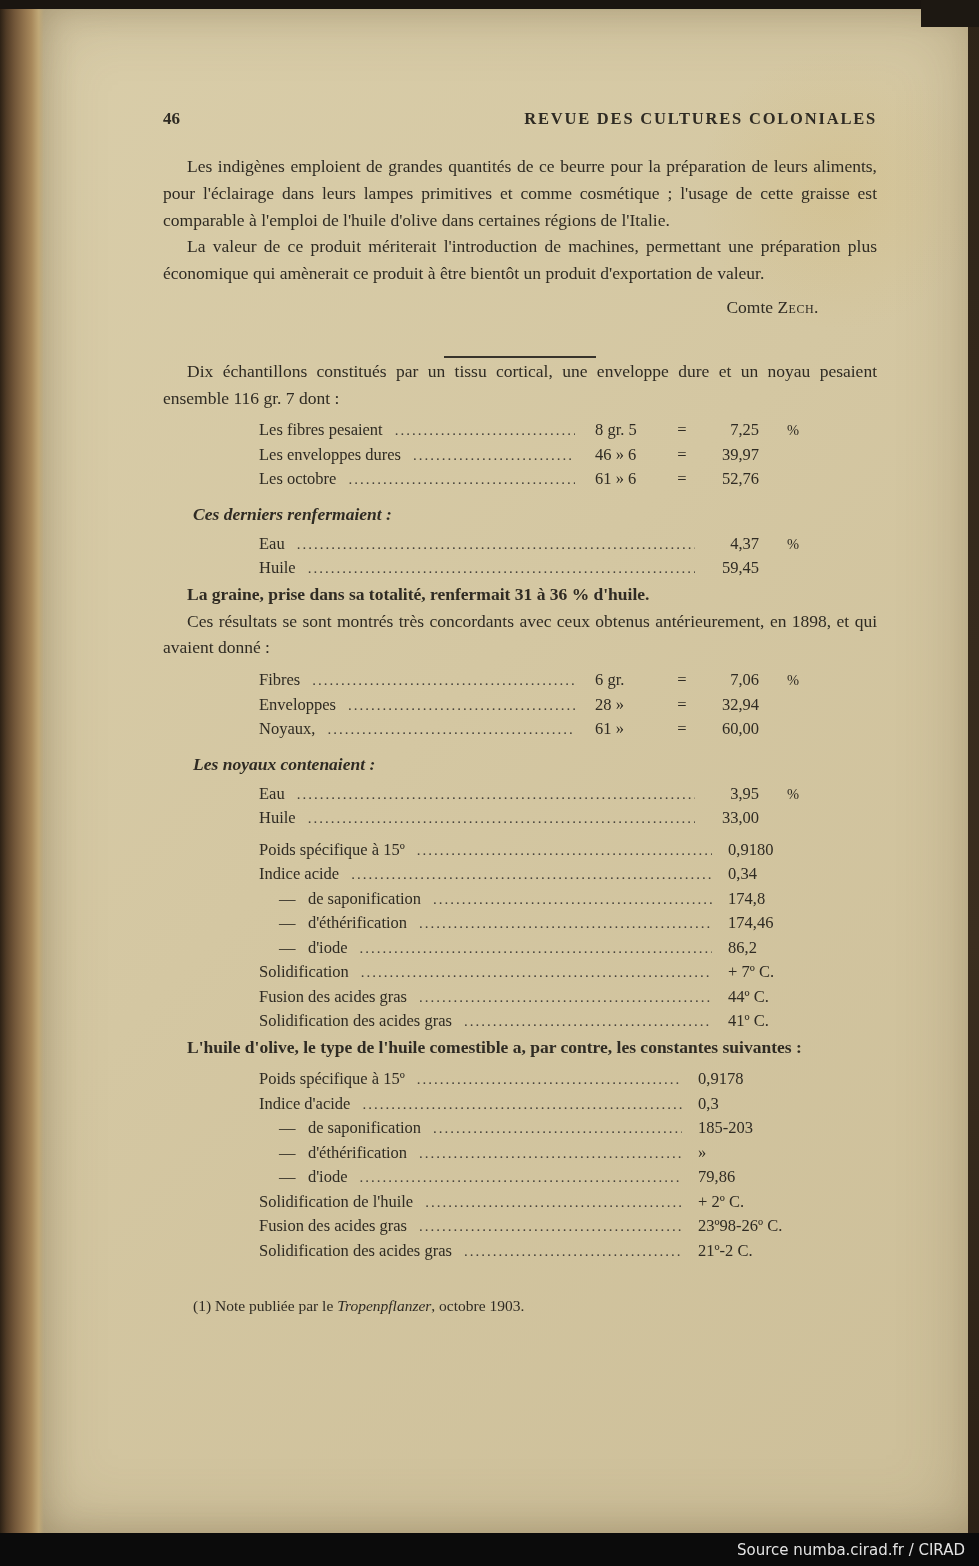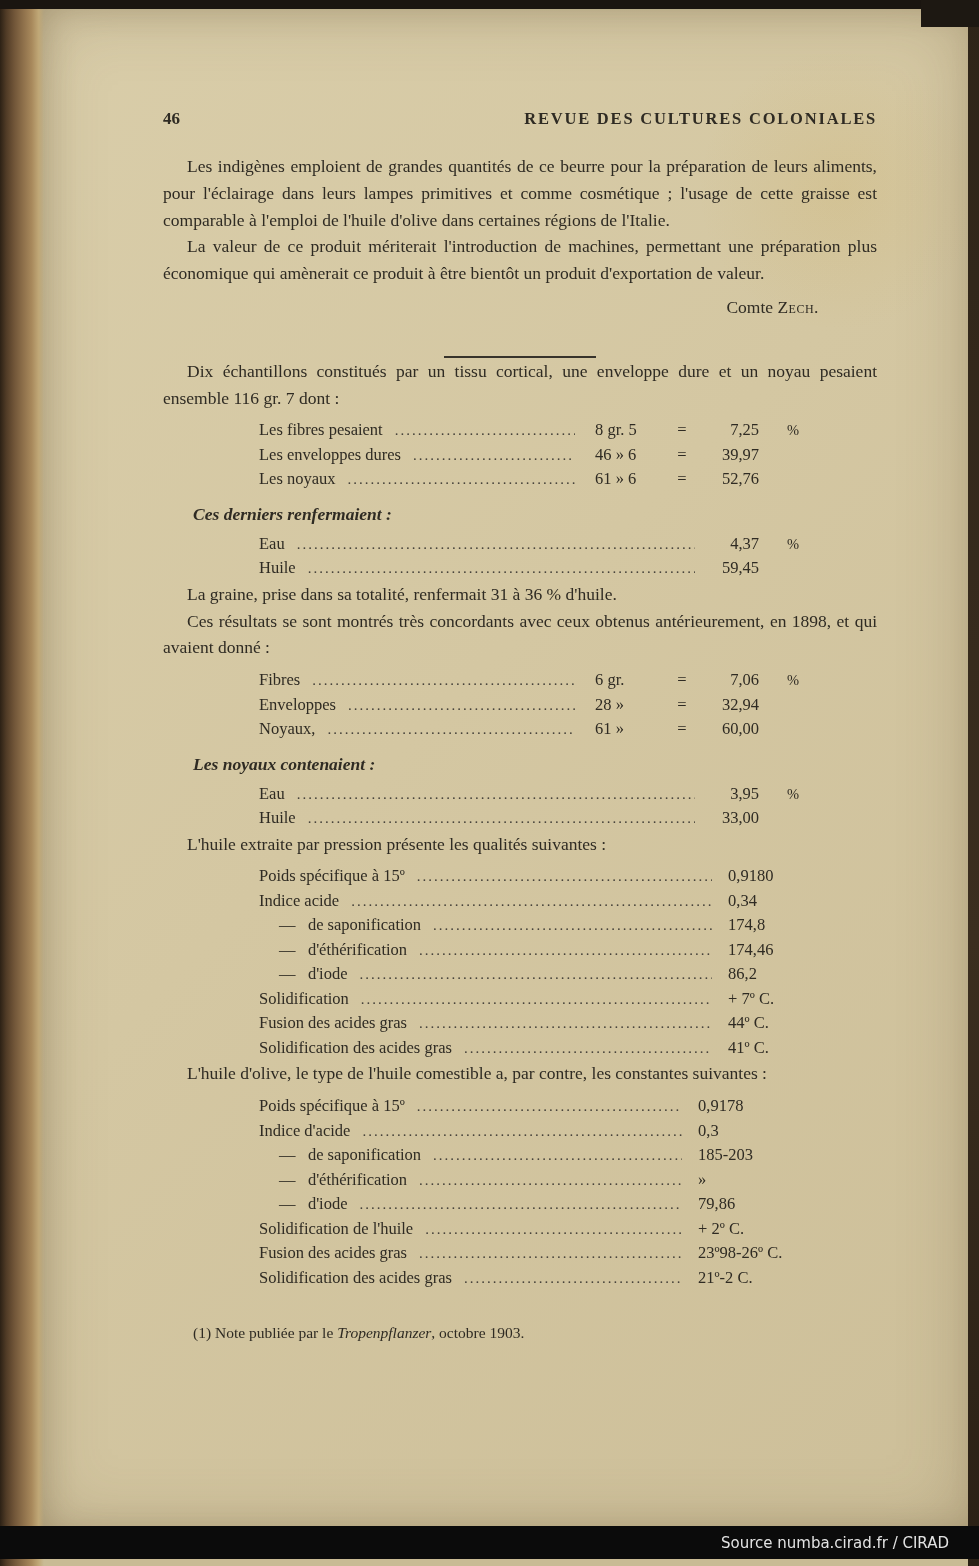--- a/index.html
+++ b/index.html
@@ -14,41 +14,41 @@
   .edge-left { position:absolute; left:0; top:0; bottom:0; width:44px; z-index:2;
     background:linear-gradient(90deg,#2c2115 0%,#503b26 14%,#705538 32%,#8d6f4a 52%,#a8895c 72%,#c0a877 88%,rgba(192,168,119,0) 100%); }
   .paper {
     position:absolute; left:34px; top:7px; right:9px; bottom:33px;
     background:
       radial-gradient(circle at 86% 12%, rgba(200,160,60,0.14), rgba(200,160,60,0) 9%),
       linear-gradient(135deg,#d9cda9 0%,#d4c7a2 45%,#cdbf99 100%);
     box-shadow: inset 0 0 70px rgba(92,72,42,0.28), inset 12px 0 30px rgba(92,72,42,0.22);
   }
   .source-bar {
-    position:absolute; left:0; right:0; bottom:7px; height:33px; background:#0b0b0b; z-index:4;
-    display:flex; align-items:center; justify-content:flex-end; padding-right:30px; box-sizing:border-box;
+    position:absolute; left:0; right:0; bottom:0; height:33px; background:#0b0b0b; z-index:4;
+    display:flex; align-items:center; justify-content:flex-end; padding-right:14px; box-sizing:border-box;
     color:#e3e3e3; font-family:"DejaVu Sans","Liberation Sans",sans-serif; font-size:15px;
   }
   .content { position:absolute; left:129px; top:102px; width:714px; color:#2f2b23; }
 
   .header { position:relative; text-align:right; margin-bottom:24px; }
   .journal-title { font-weight:bold; font-size:16.5px; letter-spacing:1.8px; }
   .pagenum { position:absolute; left:0; top:0; font-weight:bold; font-size:17px; }
 
   p.body { margin:0; font-size:17.5px; line-height:1.53; text-align:justify; text-indent:24px; }
   .signature { text-align:right; padding-right:58px; margin-top:10px; font-size:17.5px; }
   .sc { font-variant:small-caps; letter-spacing:0.5px; }
   .rule { width:152px; border:none; border-top:2px solid #37332b; margin:38px auto 0; }
 
   .heading { margin:44px 0 0; text-align:center; font-size:19px; font-weight:bold; letter-spacing:0.4px; }
   .it { font-style:italic; }
 
   .intro { margin-top:32px; }
   .subhead { margin:12px 0 0 30px; font-size:17.5px; font-weight:bold;font-style:italic; }
-  .graine { margin-top:7px; }
+  .graine { margin-top:7px;font-weight:bold; }
 
   .tbl { margin-top:7px; margin-left:96px; }
   .w540 { width:540px; }
   .w570 { width:570px; }
   .w545 { width:545px; }
   .trow { display:flex; align-items:baseline; line-height:23.5px; font-size:16.5px;gap:12px; }
   .lbl { white-space:nowrap; }
   .sub .lbl { padding-left:20px; }
   .dots { flex:1; overflow:hidden; white-space:nowrap; color:#45413a; }
   .dots::after { content:"......................................................................................................................................................."; letter-spacing:2px; font-size:15px; }
@@ -98,21 +98,21 @@
           </div>
         <div class="trow">
             <span class="lbl">Les enveloppes dures</span>
             <span class="dots"></span>
             <span class="amt">46 » 6</span>
             <span class="eq">=</span>
             <span class="val">39,97</span>
             <span class="unit"></span>
           </div>
         <div class="trow">
-            <span class="lbl">Les noyaux</span>
+            <span class="lbl">Les octobre</span>
             <span class="dots"></span>
             <span class="amt">61 » 6</span>
             <span class="eq">=</span>
             <span class="val">52,76</span>
             <span class="unit"></span>
           </div>
       </div>
 
       <div class="subhead">Ces derniers renfermaient :</div>
 
@@ -171,21 +171,20 @@
             <span class="unit">%</span>
           </div>
         <div class="trow">
             <span class="lbl">Huile</span>
             <span class="dots"></span>
             <span class="val">33,00</span>
             <span class="unit"></span>
           </div>
       </div>
 
-      <p class="body graine">L'huile extraite par pression présente les qualités suivantes :</p>
 
       <div class="tbl w570">
         <div class="trow">
             <span class="lbl">Poids spécifique à 15º</span>
             <span class="dots"></span>
             <span class="vq">0,9180</span>
           </div>
         <div class="trow">
             <span class="lbl">Indice acide</span>
             <span class="dots"></span>

